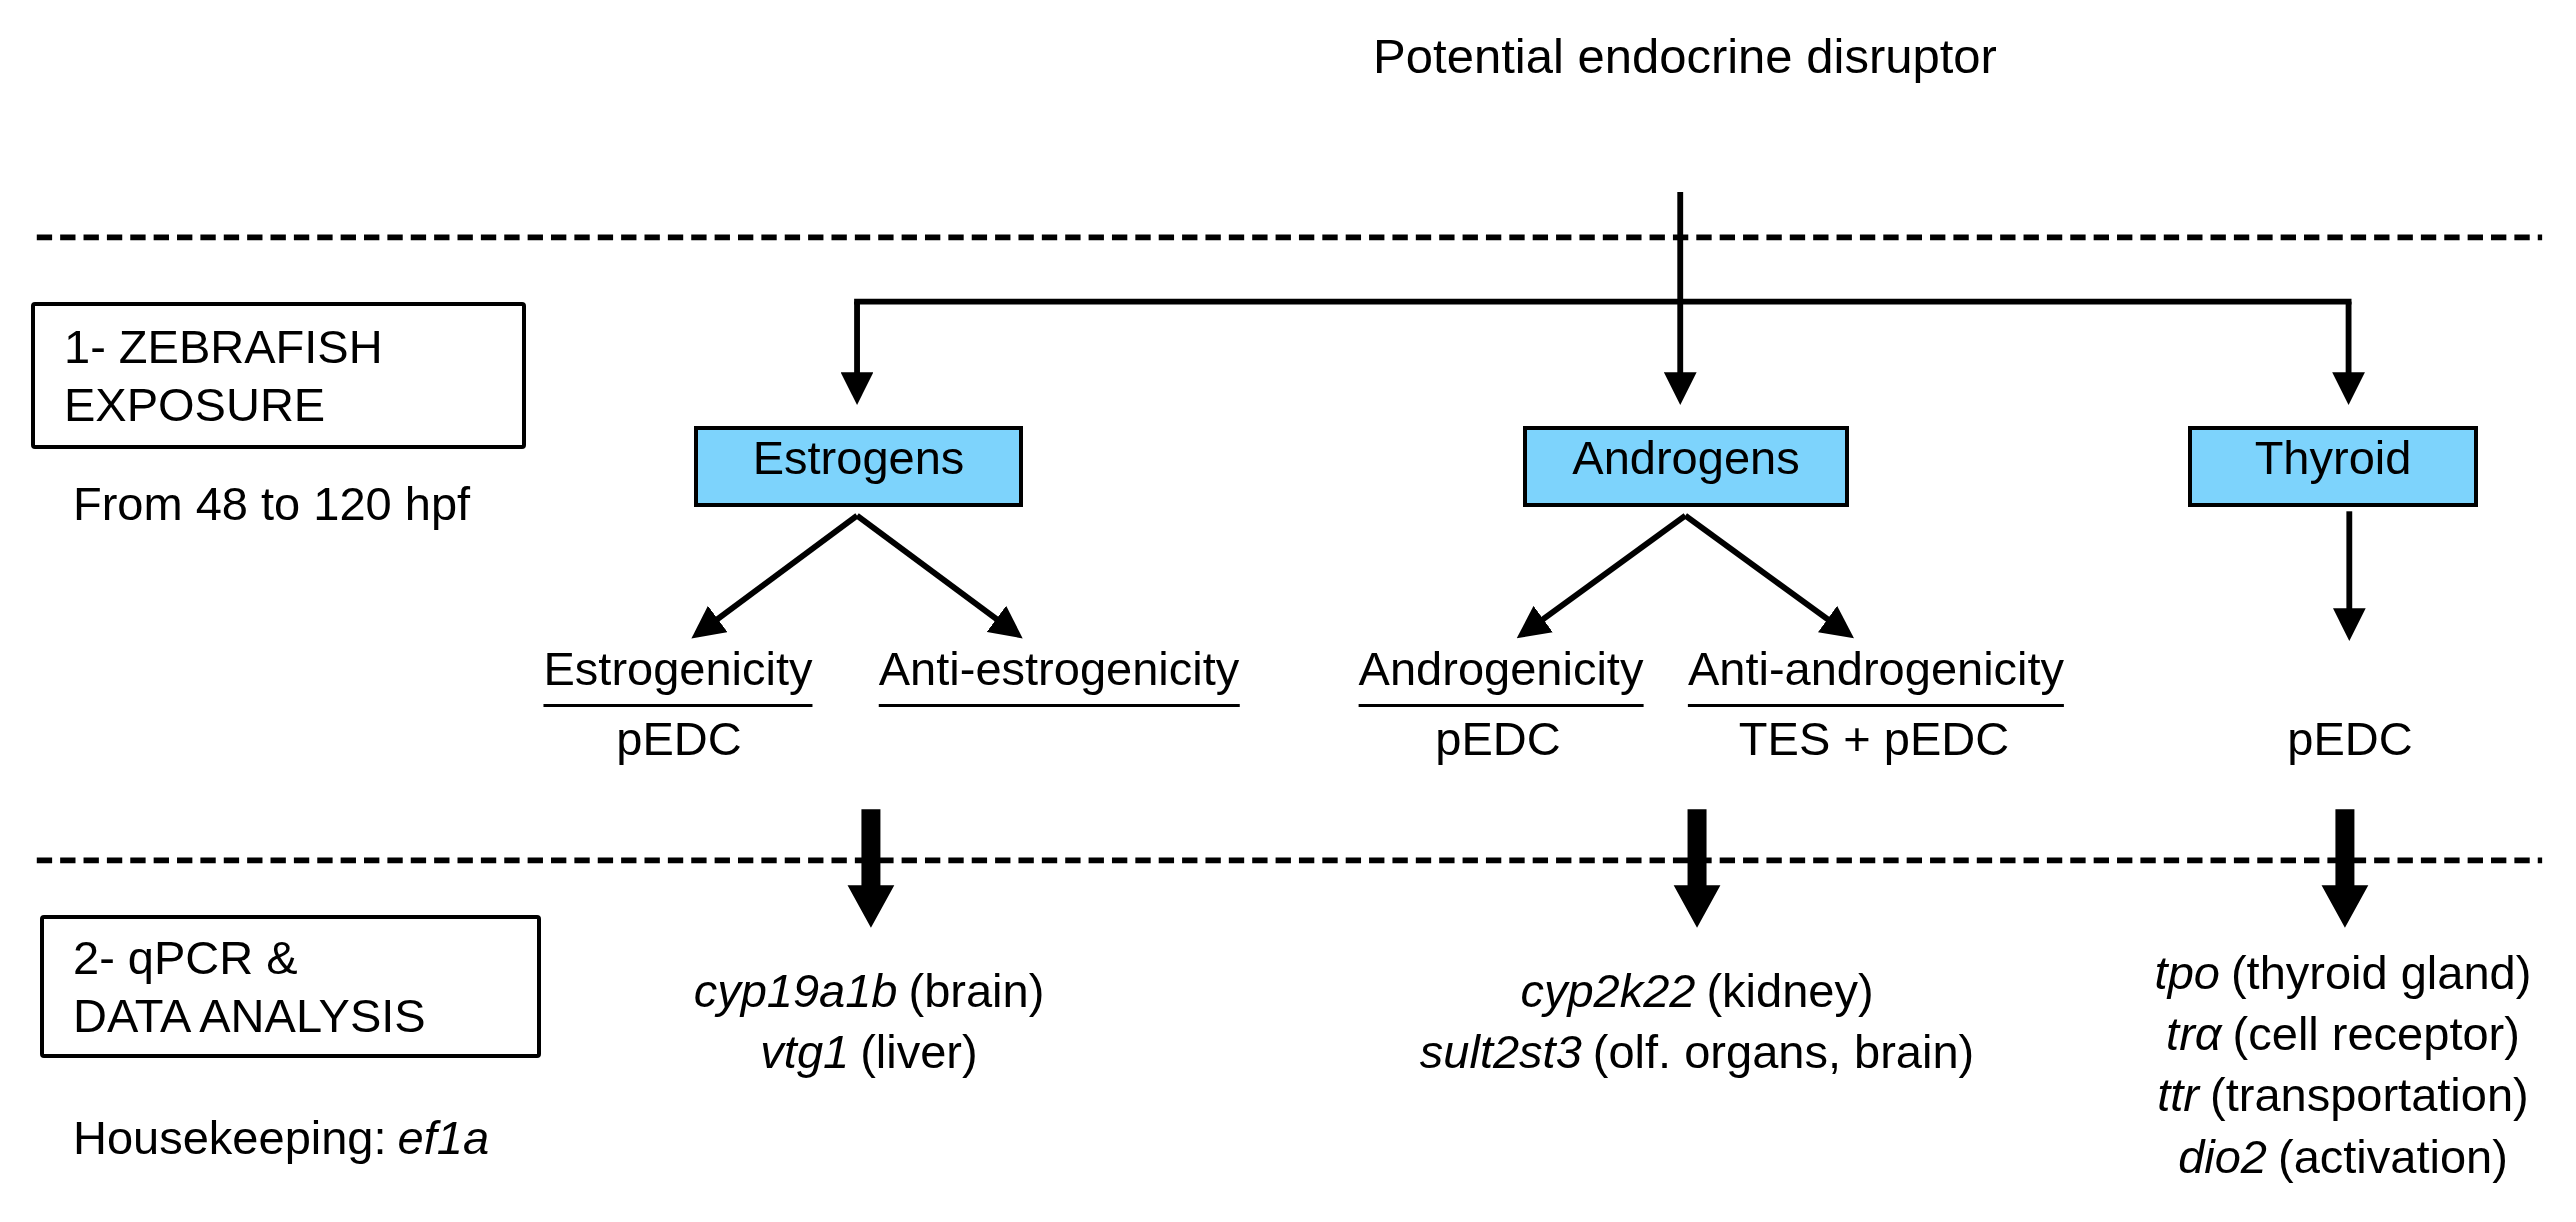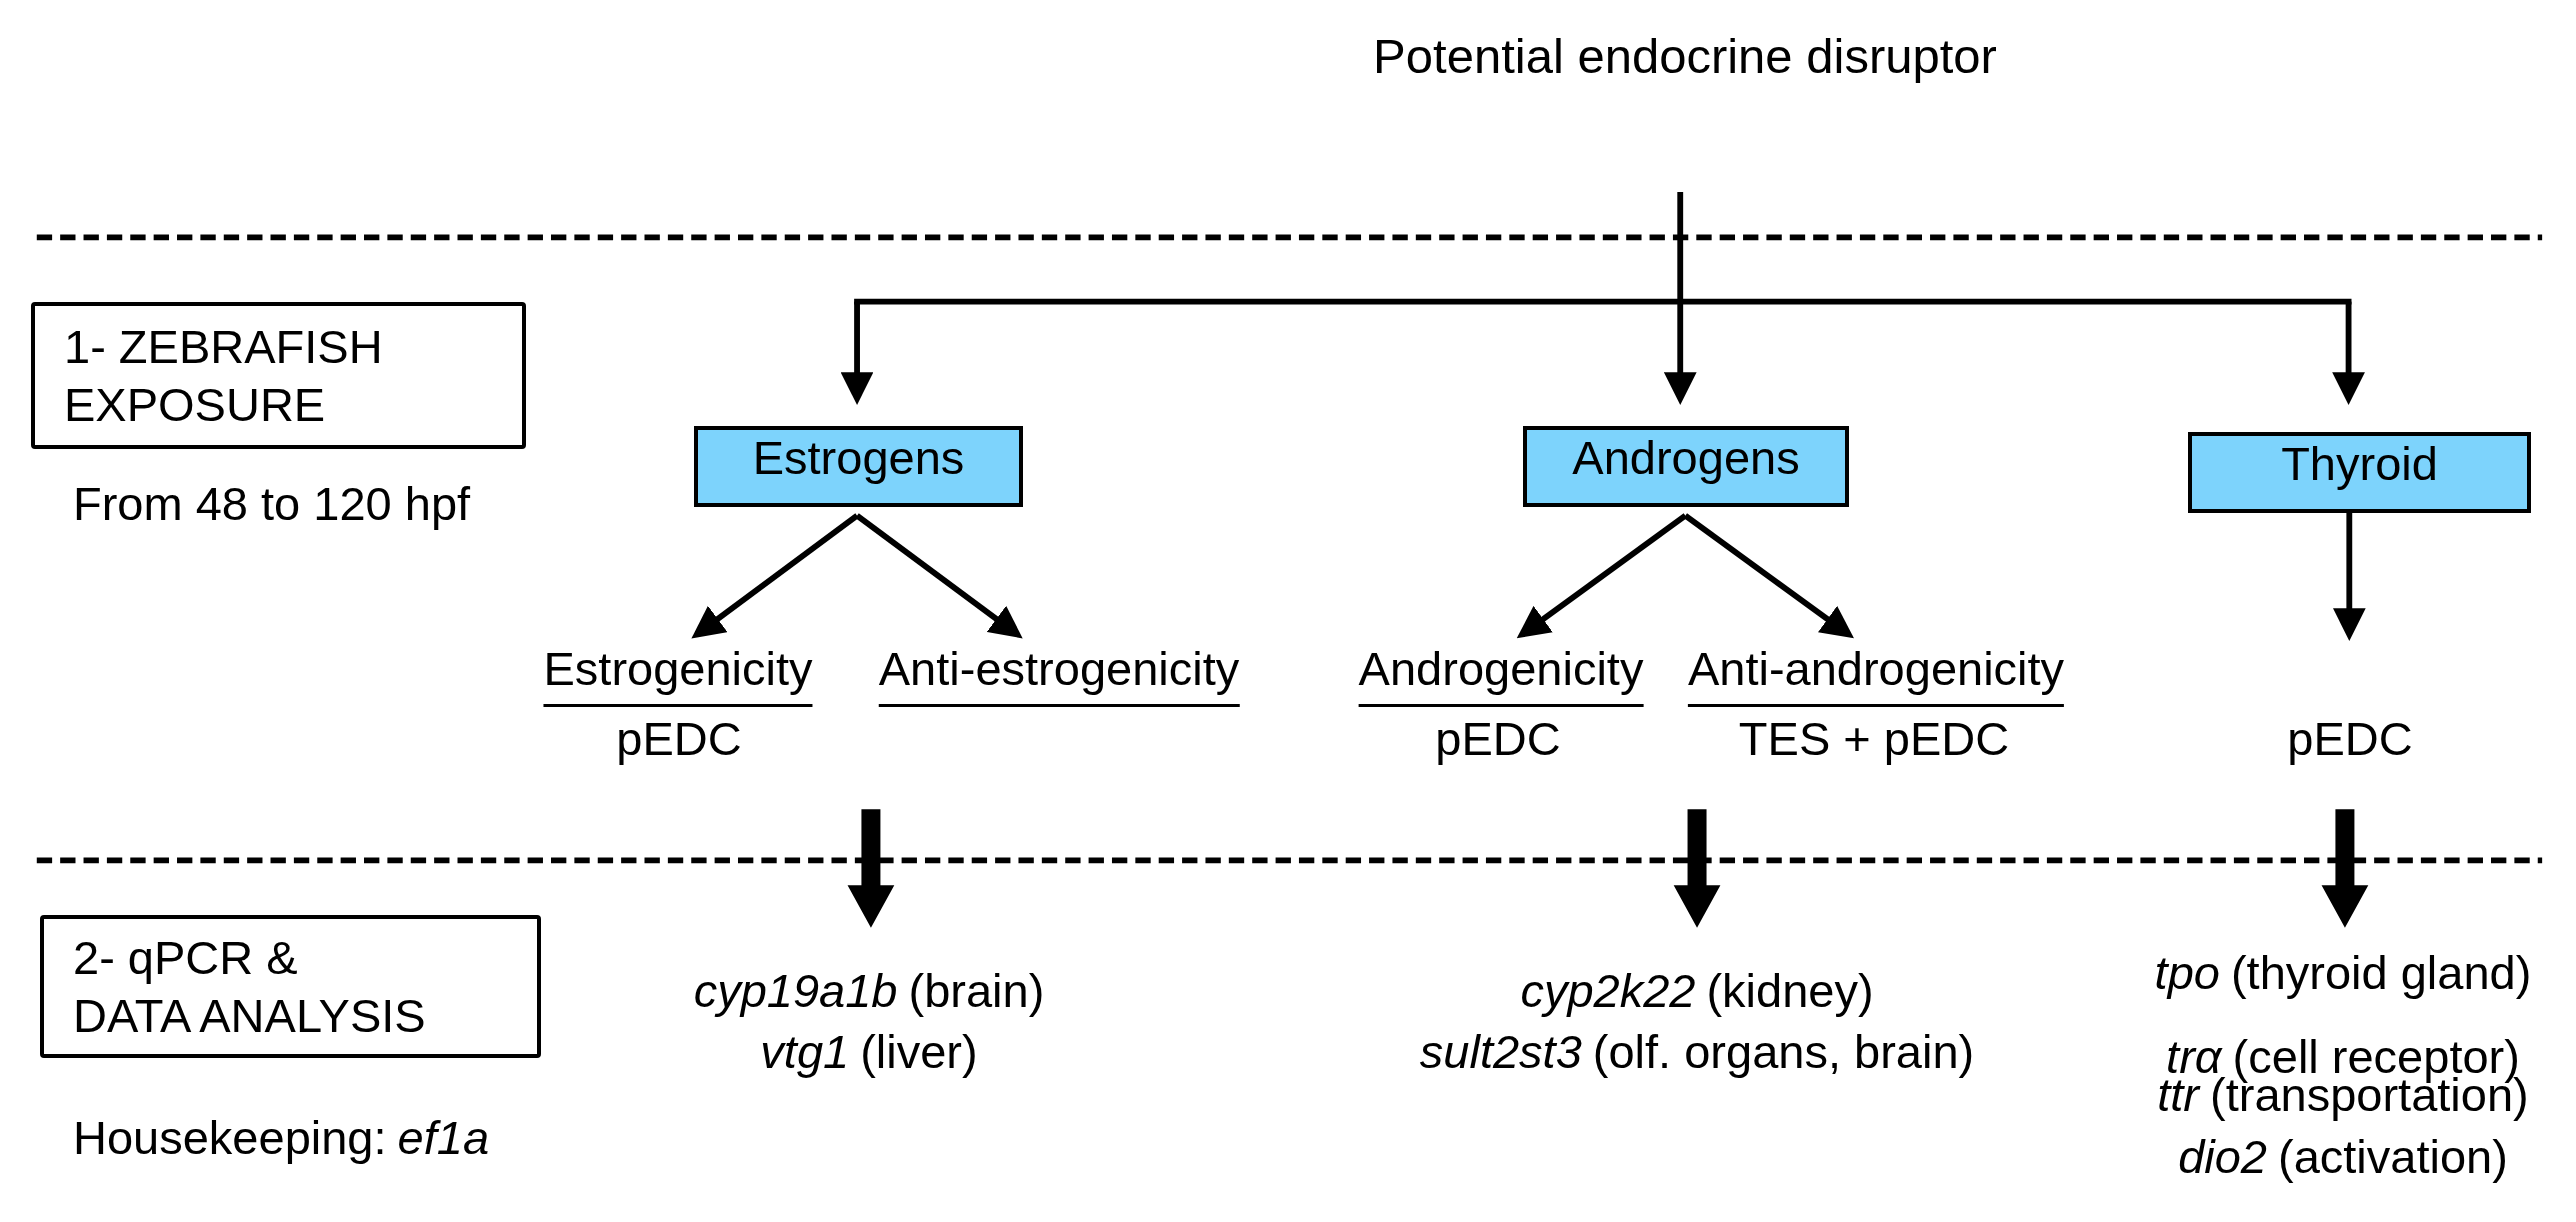--- a/index.html
+++ b/index.html
@@ -119,21 +119,21 @@
     <div>EXPOSURE</div>
   </div>
   <div class="abs" style="left:73px; top:476px;">From 48 to 120 hpf</div>
 
   <div class="hbox" style="left:694px; width:329px;">
     <span>Estrogens</span>
   </div>
   <div class="hbox" style="left:1523px; width:326px;">
     <span>Androgens</span>
   </div>
-  <div class="hbox" style="left:2188px; width:343px;margin-top:6px;">
+  <div class="hbox" style="left:2188px; width:290px;">
     <span>Thyroid</span>
   </div>
 
   <div class="center subhead" style="left:678px;">
     <span class="u">Estrogenicity</span>
   </div>
   <div class="center subhead" style="left:1059px;">
     <span class="u">Anti-estrogenicity</span>
   </div>
   <div class="center subhead" style="left:1501px;">
@@ -166,21 +166,21 @@
   <div class="center gene-row" style="left:1697px; top:963px;">
     <span class="g">cyp2k22</span><span class="tissue">(kidney)</span>
   </div>
   <div class="center gene-row" style="left:1697px; top:1024px;">
     <span class="g">sult2st3</span><span class="tissue">(olf. organs, brain)</span>
   </div>
 
   <div class="center gene-row" style="left:2343px; top:945px;">
     <span class="g">tpo</span><span class="tissue">(thyroid gland)</span>
   </div>
-  <div class="center gene-row" style="left:2343px; top:1029px;">
+  <div class="center gene-row" style="left:2343px; top:1006px;">
     <span class="g">trα</span><span class="tissue">(cell receptor)</span>
   </div>
   <div class="center gene-row" style="left:2343px; top:1067px;">
     <span class="g">ttr</span><span class="tissue">(transportation)</span>
   </div>
   <div class="center gene-row" style="left:2343px; top:1129px;">
     <span class="g">dio2</span><span class="tissue">(activation)</span>
   </div>
 
 </div>

